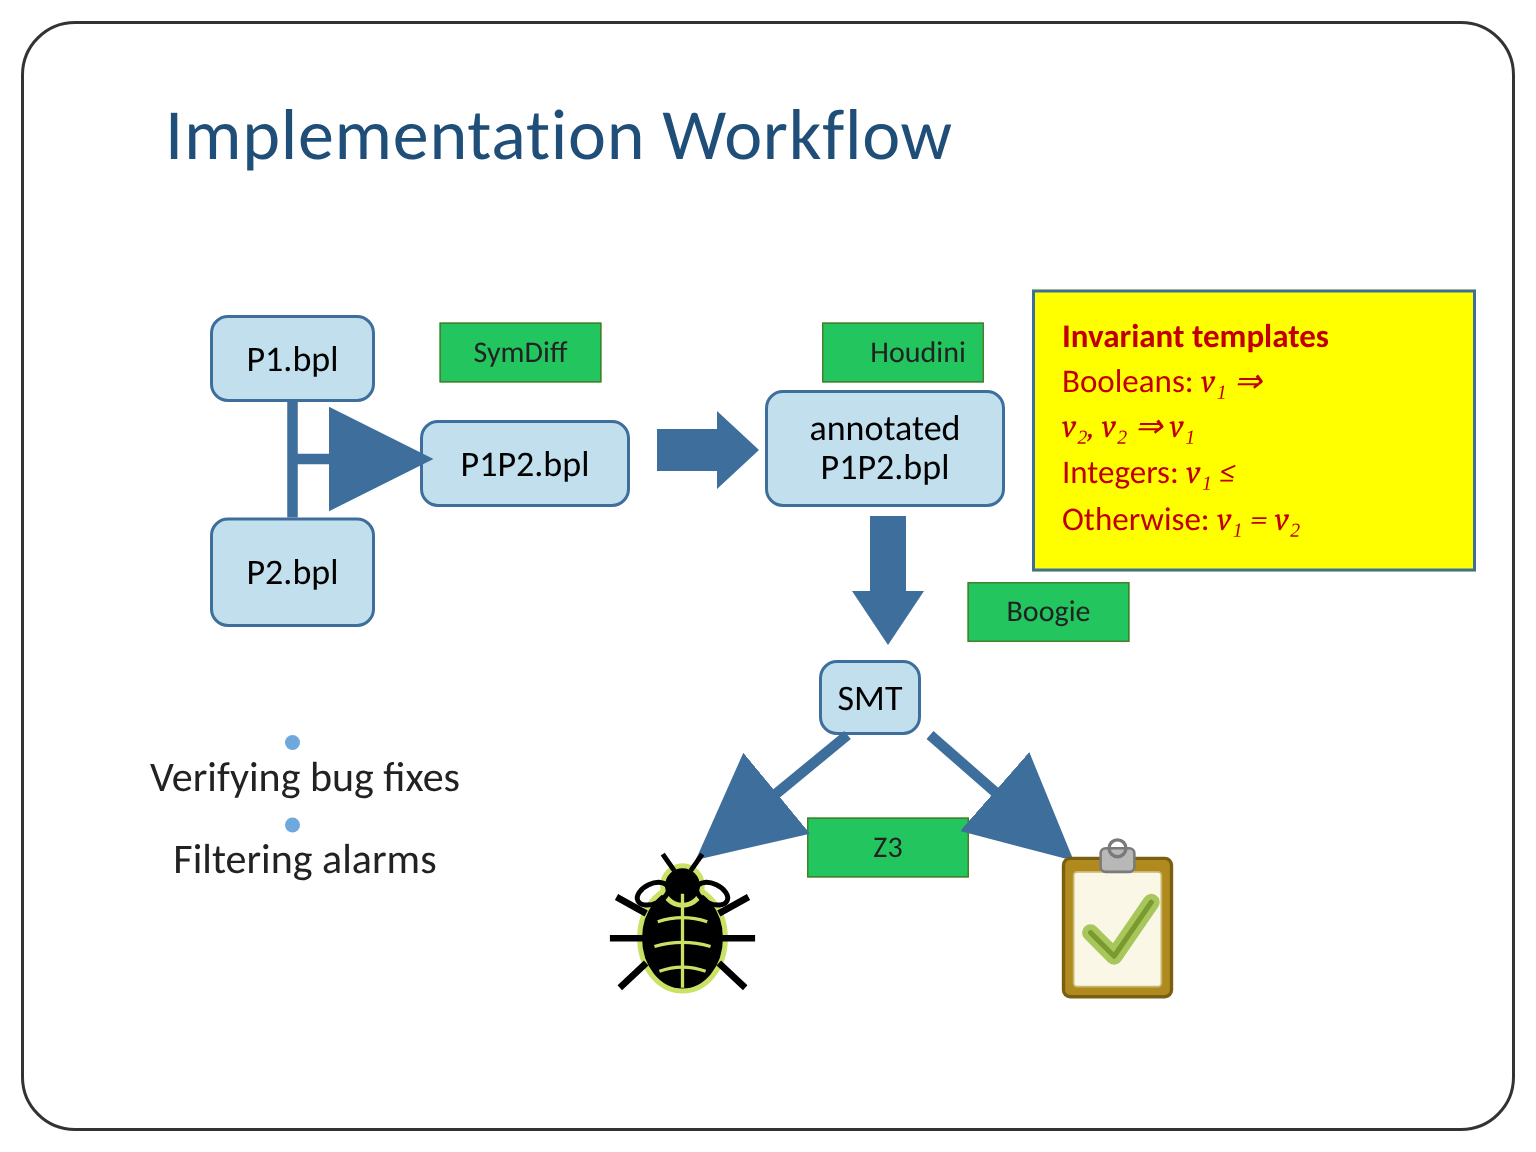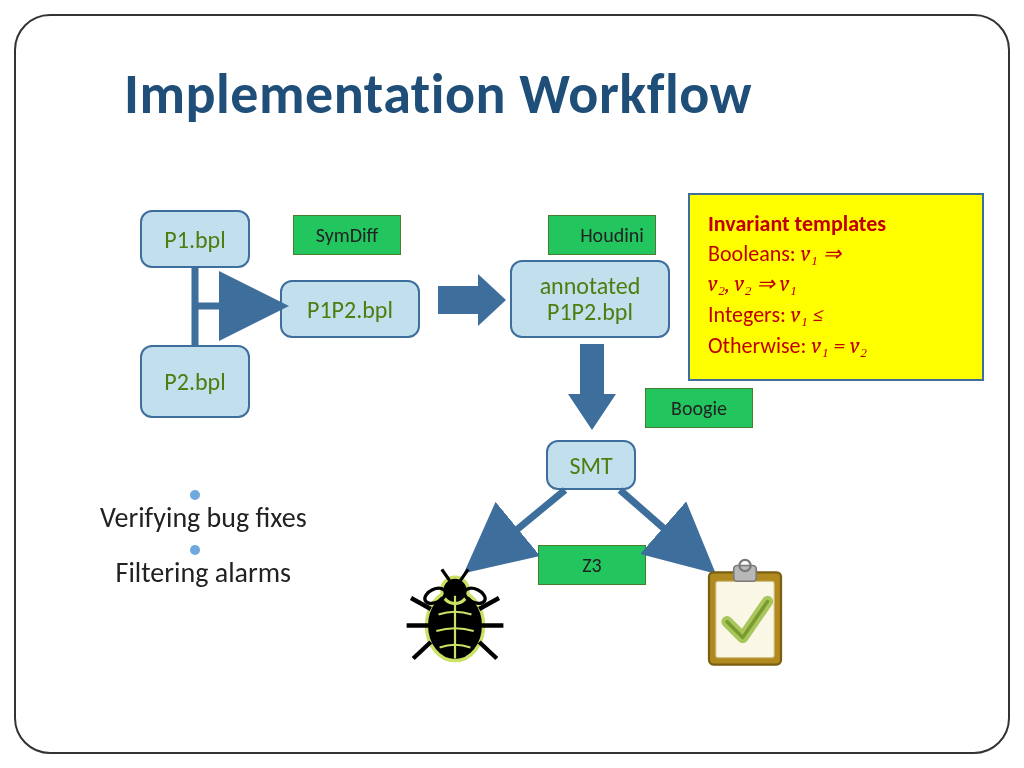--- a/index.html
+++ b/index.html
@@ -14,36 +14,36 @@
   .frame {
     position: absolute;
     left: 14px; top: 14px;
     width: 996px; height: 740px;
     border: 2px solid #333;
     border-radius: 36px;
     box-sizing: border-box;
   }
   .title {
     position: absolute;
-    left: 124px; top: 60px;
-    font-size: 56px;
+    left: 110px; top: 60px;
+    font-size: 48px;
     color: #1F4E79;
-    font-weight: 700;
+    font-weight: 400;
     letter-spacing: 0.5px;
   }
   .node {
     position: absolute;
     background: #C2DFED;
     border: 2px solid #3E6E9C;
     border-radius: 12px;
     display: flex;
     align-items: center;
     justify-content: center;
     font-size: 24px;
-    color: #4d7c0f;
+    color: #000000;
     box-sizing: border-box;
   }
   .green {
     position: absolute;
     background: #22c55e;
     border: 1.5px solid #4A7D2C;
     display: flex;
     align-items: center;
     justify-content: center;
     font-size: 20px;
@@ -102,21 +102,21 @@
 
 <div class="node" style="left:140px; top:210px; width:110px; height:58px;">P1.bpl</div>
 <div class="node" style="left:140px; top:345px; width:110px; height:73px;">P2.bpl</div>
 <div class="node" style="left:280px; top:280px; width:140px; height:58px;">P1P2.bpl</div>
 
 <div class="node" style="left:510px; top:260px; width:160px; height:78px; flex-direction:column; line-height:1.1;">
   <div>annotated</div>
   <div>P1P2.bpl</div>
 </div>
 
-<div class="node" style="left:546px; top:440px; width:90px; height:50px;">SMT</div>
+<div class="node" style="left:546px; top:440px; width:68px; height:50px;">SMT</div>
 
 <div class="green" style="left:293px; top:215px; width:108px; height:40px;">SymDiff</div>
 <div class="green" style="left:548px; top:215px; width:108px; height:40px;padding-left:20px;">Houdini</div>
 <div class="green" style="left:645px; top:388px; width:108px; height:40px;">Boogie</div>
 <div class="green" style="left:538px; top:545px; width:108px; height:40px;text-align:center;">Z3</div>
 
 <div class="callout" style="left:688px; top:156px; width:296px;margin-top:37px;">
   <div class="head">Invariant templates</div>
   <div><span>Booleans: </span><span class="it">v₁ ⇒</span></div>
   <div><span class="it">v₂, v₂ ⇒ v₁</span></div>

